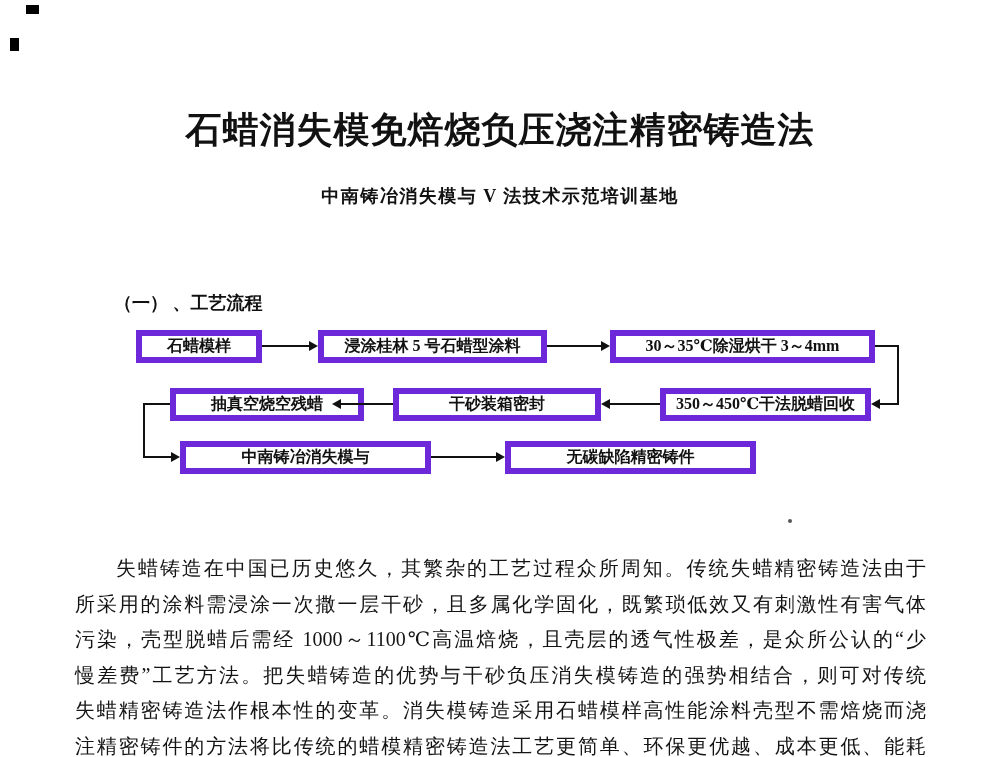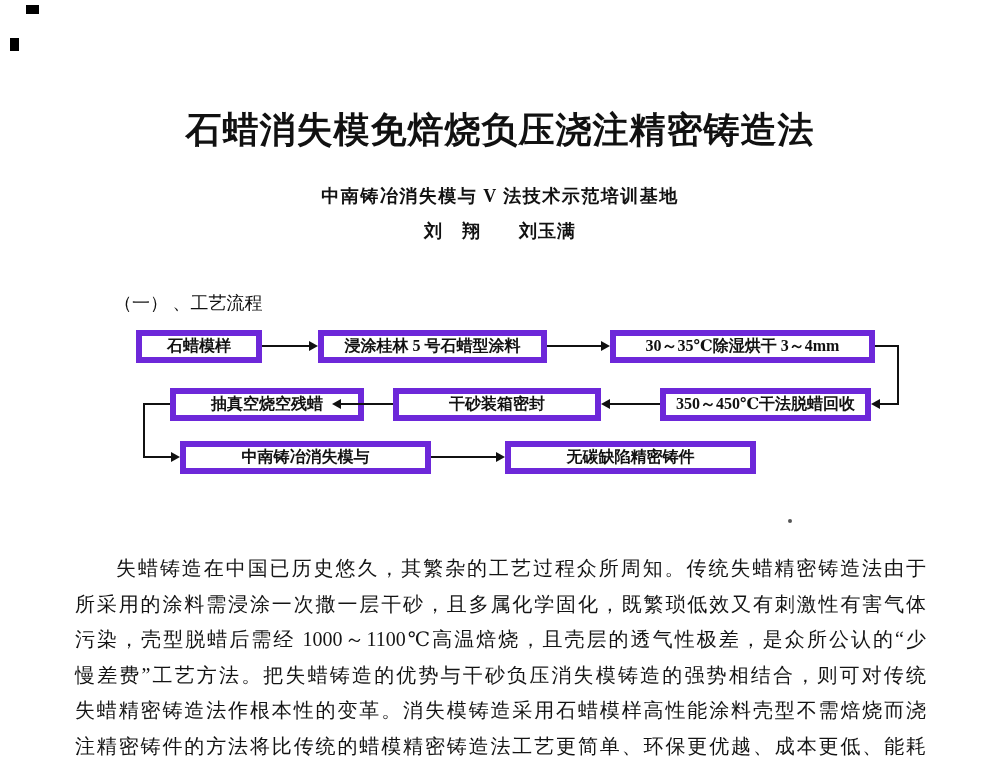--- a/index.html
+++ b/index.html
@@ -23,21 +23,21 @@
   .subtitle {
     position:absolute; top:184px; left:0; width:100%;
     text-align:center; font-size:18px; font-weight:bold; letter-spacing:1.5px;
     white-space:nowrap;
   }
   .authors {
     position:absolute; top:219px; left:0; width:100%;
     text-align:center; font-size:18px; font-weight:bold; letter-spacing:1px;
     white-space:nowrap;
   }
-  .sec-heading { position:absolute; font-weight:normal; white-space:nowrap; }
+  .sec-heading { position:absolute; font-weight:bold; white-space:nowrap; }
   .sec1 { left:114px; top:291px; font-size:18px; }
   .sec2 { left:113px; top:516px; font-size:19px; }
 
   .fbox {
     position:absolute;
     border:6px solid #6d28d9;
     background:#fff;
     display:flex; align-items:center; justify-content:center;
     font-size:16px; font-weight:bold; white-space:nowrap;
   }
@@ -60,21 +60,20 @@
 <body>
 
 <div class="page">
 
   <div class="artifact" style="left:26px;top:5px;width:13px;height:9px"></div>
   <div class="artifact" style="left:10px;top:38px;width:9px;height:13px"></div>
   <div class="artifact dot" style="left:788px;top:519px;width:4px;height:4px"></div>
 
   <h1 class="title">石蜡消失模免焙烧负压浇注精密铸造法</h1>
   <div class="subtitle">中南铸冶消失模与 V 法技术示范培训基地</div>
-  <div class="authors">刘　翔　　刘玉满</div>
 
   <div class="sec-heading sec1">（一） 、工艺流程</div>
 
   <div>
 
     <div class="fbox" style="left:136px;top:330px;width:126px;height:33px">石蜡模样</div>
     <div class="fbox" style="left:318px;top:330px;width:229px;height:33px">浸涂桂林 5 号石蜡型涂料</div>
     <div class="fbox" style="left:610px;top:330px;width:265px;height:33px">30～35℃除湿烘干 3～4mm</div>
 
     <div class="fline" style="left:262px;top:345px;width:48px;height:2px"></div>

